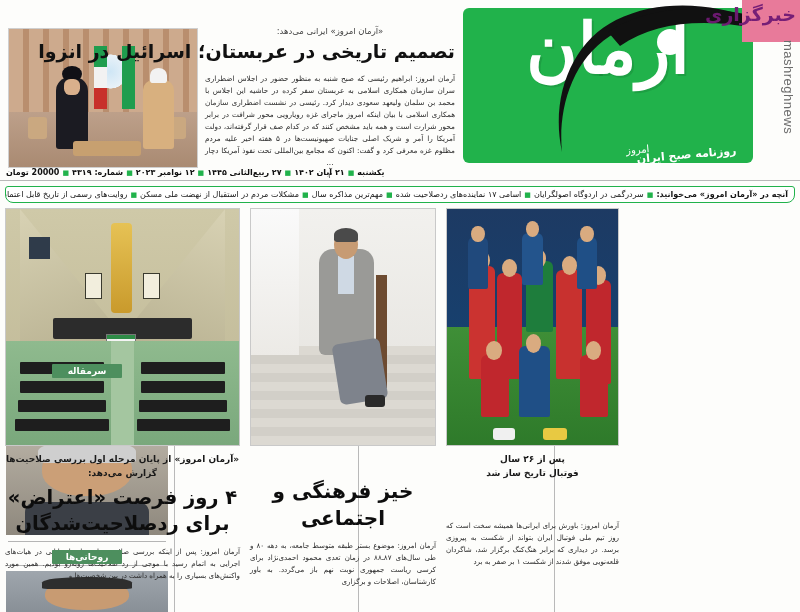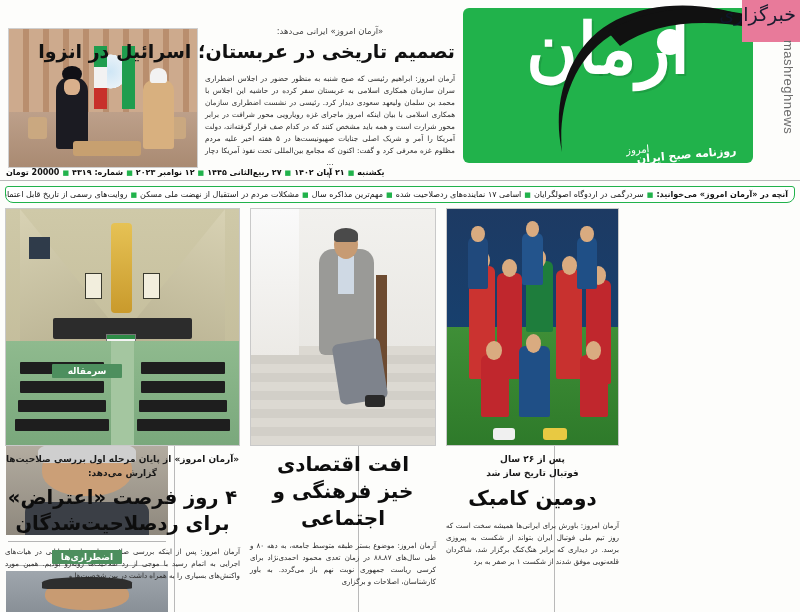--- a/index.html
+++ b/index.html
@@ -59,21 +59,21 @@
   }
 
   
   .wm-pink {
     position: absolute; top: 0; right: 0;
     width: 58px; height: 42px;
     background: #e87a9a;
   }
   .wm-pink span {
     position: absolute; top: 3px; right: 4px;
-    color: #0f172a; font-size: 19px; font-weight: normal;
+    color: #701a75; font-size: 19px; font-weight: bold;
     white-space: nowrap;
     opacity: .95;
   }
   .wm-vert {
     position: absolute; top: 40px; right: 4px;
     font-size: 13px; color: #6b6b6b; letter-spacing: .5px;
     writing-mode: vertical-rl;
     direction: ltr;
     font-family: "Liberation Sans", sans-serif;
   }
@@ -425,21 +425,21 @@
           </div>
         </div>
         <div class="sb-text">نشست سران کشورهای اسلامی در یک برهه خاص برگزار می شود زیرا باید پاسخگوی افکار عمومی کشورهای مسلمان باشد. با توجه به اینکه باید یک اقدام خاص و ضربتی در راستای جلوگیری از جنایت رژیم صهیونیستی انجام شود ـ</div>
         <div class="sb-author">احمد دستمالچیان</div>
         <div class="sb-cont">ادامه در صفحه یک</div>
       </div>
 
       <div class="sb-rule"></div>
 
       <div class="sb-badge-wrap">
-        <div class="sb-badge">اضطراری‌ها</div>
+        <div class="sb-badge">روحانی‌ها</div>
       </div>
 
       <div class="sb-note">
         <div class="sb-note-portrait">
           <div class="art" style="background:linear-gradient(#9fa6ad,#7d848b);">
             <div style="position:absolute;right:24%;top:14%;width:52%;height:48%;background:#c89b72;border-radius:46%;"></div>
             <div style="position:absolute;right:22%;top:10%;width:56%;height:18%;background:#2e2e2e;border-radius:50% 50% 10% 10%;"></div>
 
           </div>
         </div>
@@ -477,42 +477,42 @@
           <div class="fb-head" style="right:68%;top:56%;width:9%;height:8%;"></div>
           <div style="position:absolute;right:30%;bottom:2%;width:14%;height:5%;background:#e8c942;border-radius:3px;"></div>
           <div style="position:absolute;right:60%;bottom:2%;width:13%;height:5%;background:#f0f0f0;border-radius:3px;"></div>
         </div>
       </div>
       <div class="st-kicker">
         <span>پس از ۲۶ سال</span><br>
         <span>فوتبال تاریخ ساز شد</span>
       </div>
       <div class="st-head">
-        <span>دومین کامبک</span><br>
+        <br>
       </div>
       <div class="st-body">آرمان امروز: باورش برای ایرانی‌ها همیشه سخت است که روز تیم ملی فوتبال ایران بتواند از شکست به پیروزی برسد. در دیداری که برابر هنگ‌کنگ برگزار شد، شاگردان قلعه‌نویی موفق شدند از شکست ۱ بر صفر به برد</div>
     </div>
 
     <div class="col col-mid">
       <div class="photo h-mid">
         <div class="art">
           <div class="pt-bg"></div>
           <div class="pt-floor"></div>
           <div class="pt-wallr"></div>
           <div class="pt-chair"></div>
           <div class="pt-body"></div>
           <div class="pt-shirt"></div>
           <div class="pt-head"></div>
           <div class="pt-hair"></div>
           <div class="pt-leg"></div>
           <div class="pt-shoe"></div>
         </div>
       </div>
       <div class="st-head">
-        <span>افت اقتصادی</span><br>
+        <br>
         <span>خیز فرهنگی و اجتماعی</span>
       </div>
       <div class="st-body">آرمان امروز: موضوع بستر طبقه متوسط جامعه، به دهه ۸۰ و طی سال‌های ۸۷ـ۸۸ در زمان تعدی محمود احمدی‌نژاد برای کرسی ریاست جمهوری نوبت نهم باز می‌گردد. به باور کارشناسان، اصلاحات و برگزاری</div>
     </div>
 
     <div class="col col-maj">
       <div class="photo h-maj">
         <div class="art">
           <div class="pl-bg"></div>
           <div class="pl-roofL"></div>

